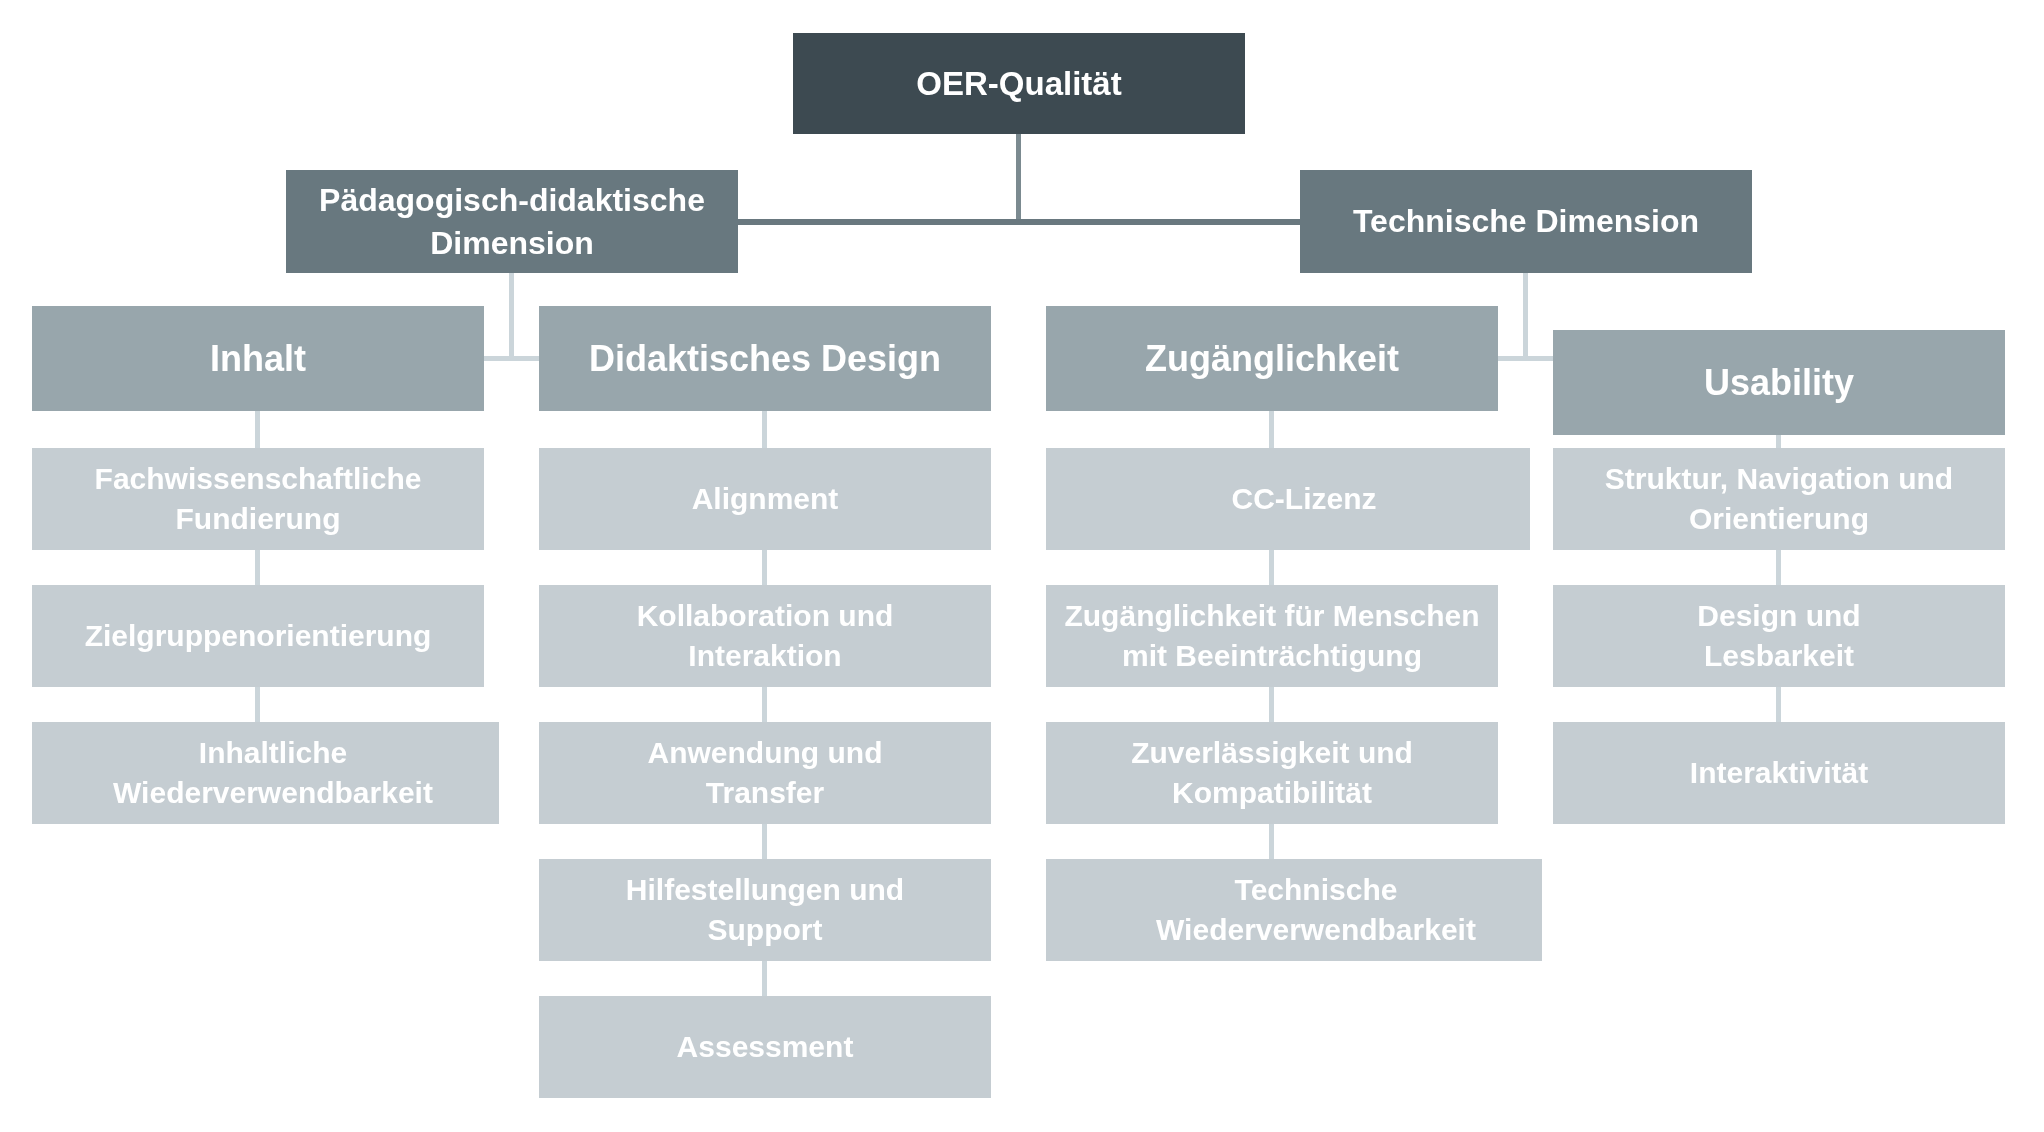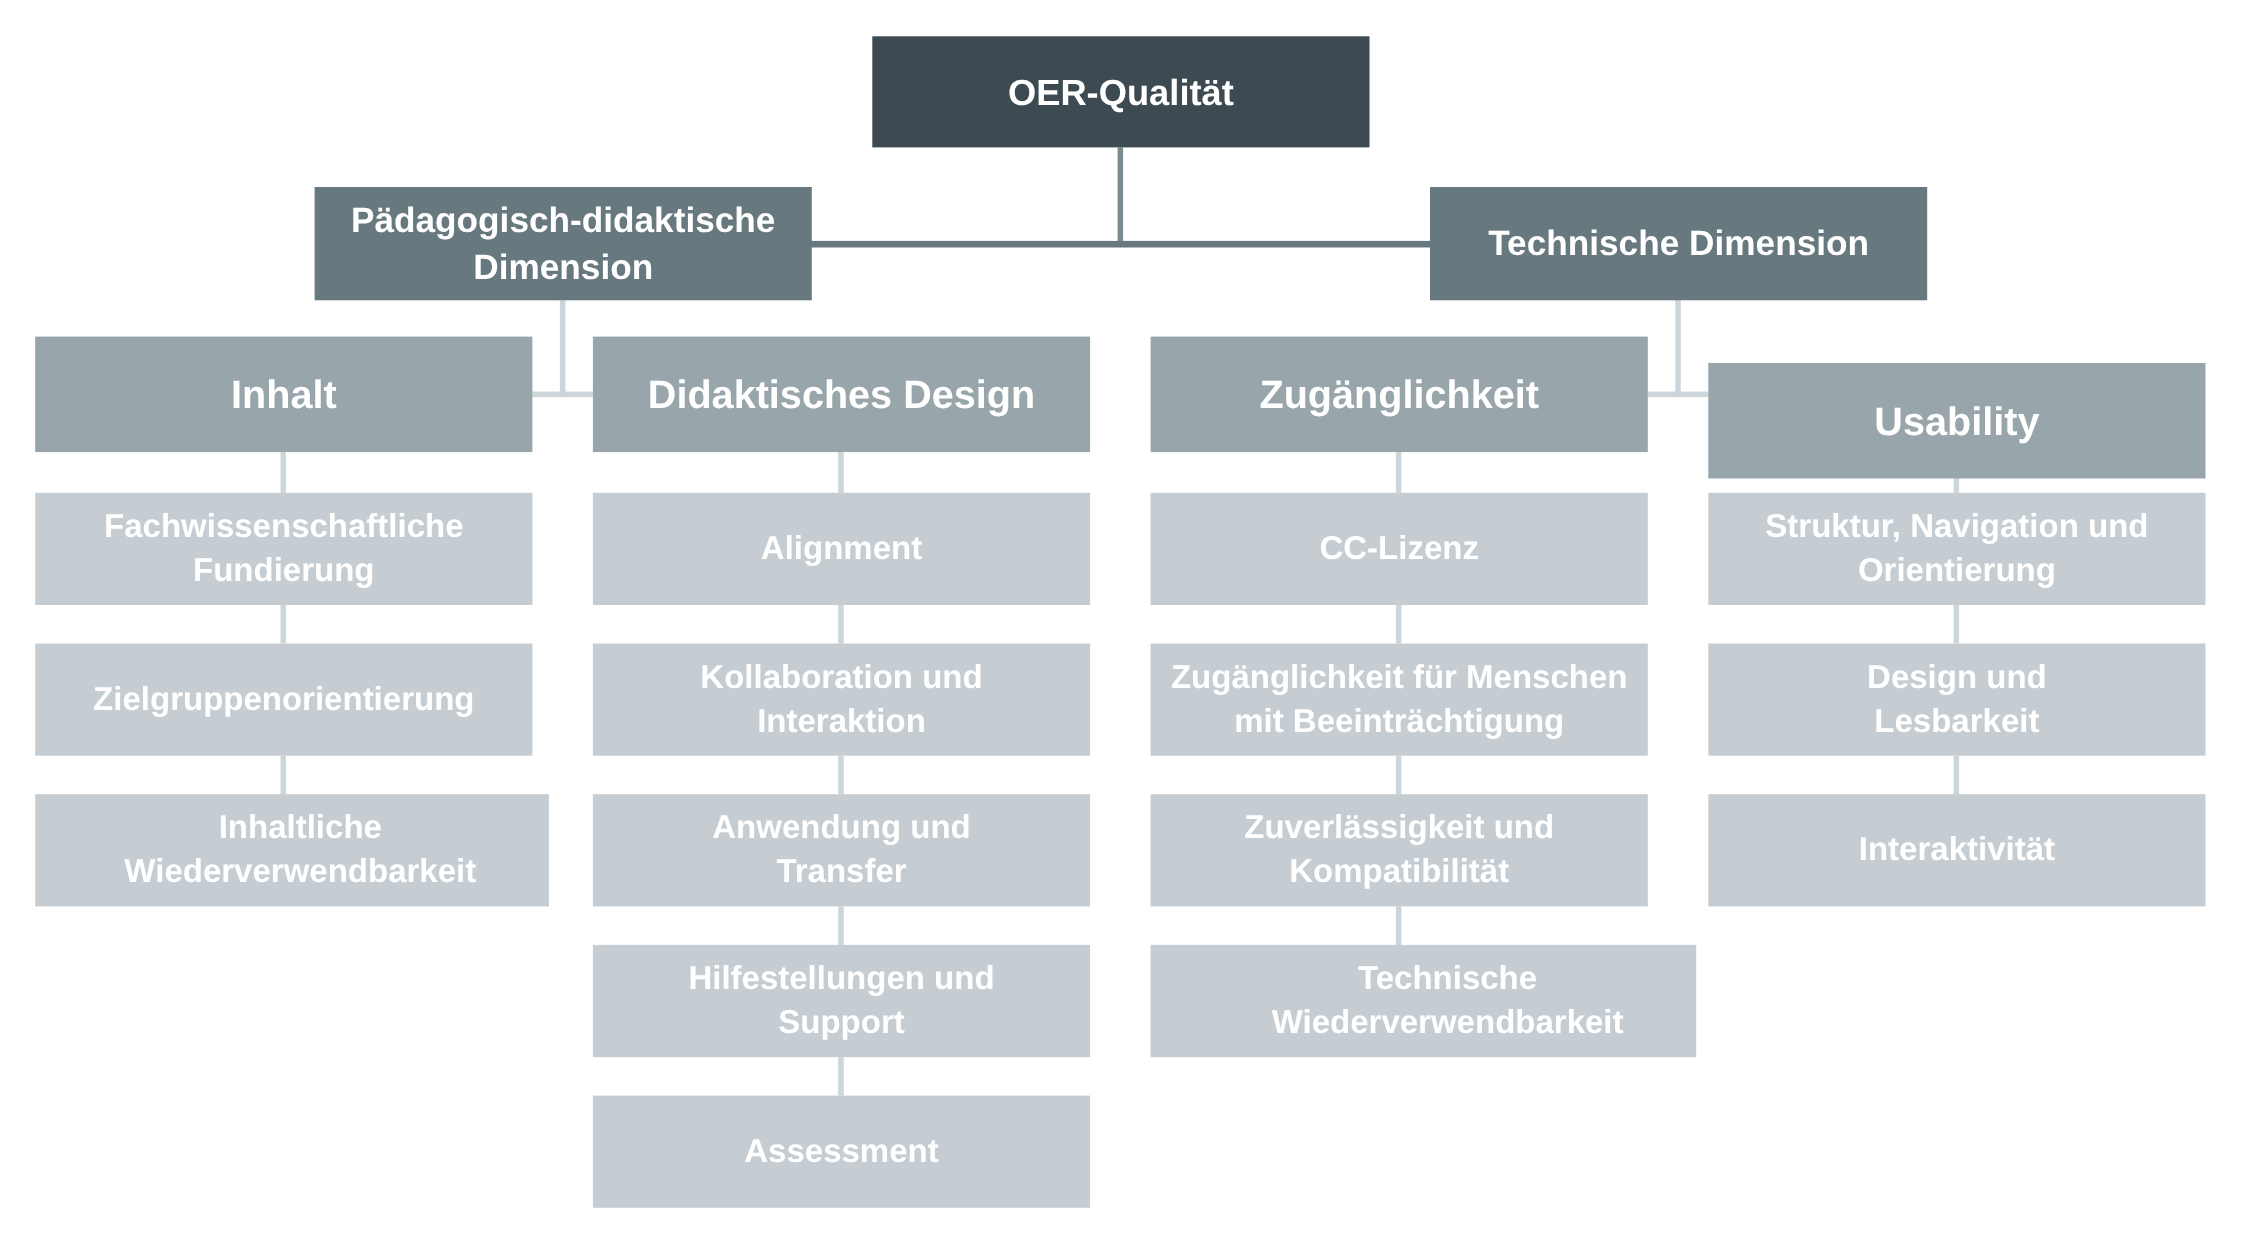--- a/index.html
+++ b/index.html
@@ -80,21 +80,21 @@
 
   <div class="box l4" style="left:539px;top:448px;">Alignment</div>
   <div class="box l4" style="left:539px;top:585px;">Kollaboration und
 Interaktion</div>
   <div class="box l4" style="left:539px;top:722px;">Anwendung und
 Transfer</div>
   <div class="box l4" style="left:539px;top:859px;">Hilfestellungen und
 Support</div>
   <div class="box l4" style="left:539px;top:996px;">Assessment</div>
 
-  <div class="box l4" style="left:1046px;top:448px;">CC-Lizenz</div>
+  <div class="box l4" style="left:1046px;top:448px;padding-left:32px;">CC-Lizenz</div>
   <div class="box l4" style="left: 1046px; top: 585px; ">Zugänglichkeit für Menschen
 mit Beeinträchtigung</div>
   <div class="box l4" style="left:1046px;top:722px;">Zuverlässigkeit und
 Kompatibilität</div>
   <div class="box l4" style="left:1046px;top:859px;padding-left:44px;">Technische
 Wiederverwendbarkeit</div>
 
   <div class="box l4" style="left:1553px;top:448px;">Struktur, Navigation und
 Orientierung</div>
   <div class="box l4" style="left:1553px;top:585px;">Design und

